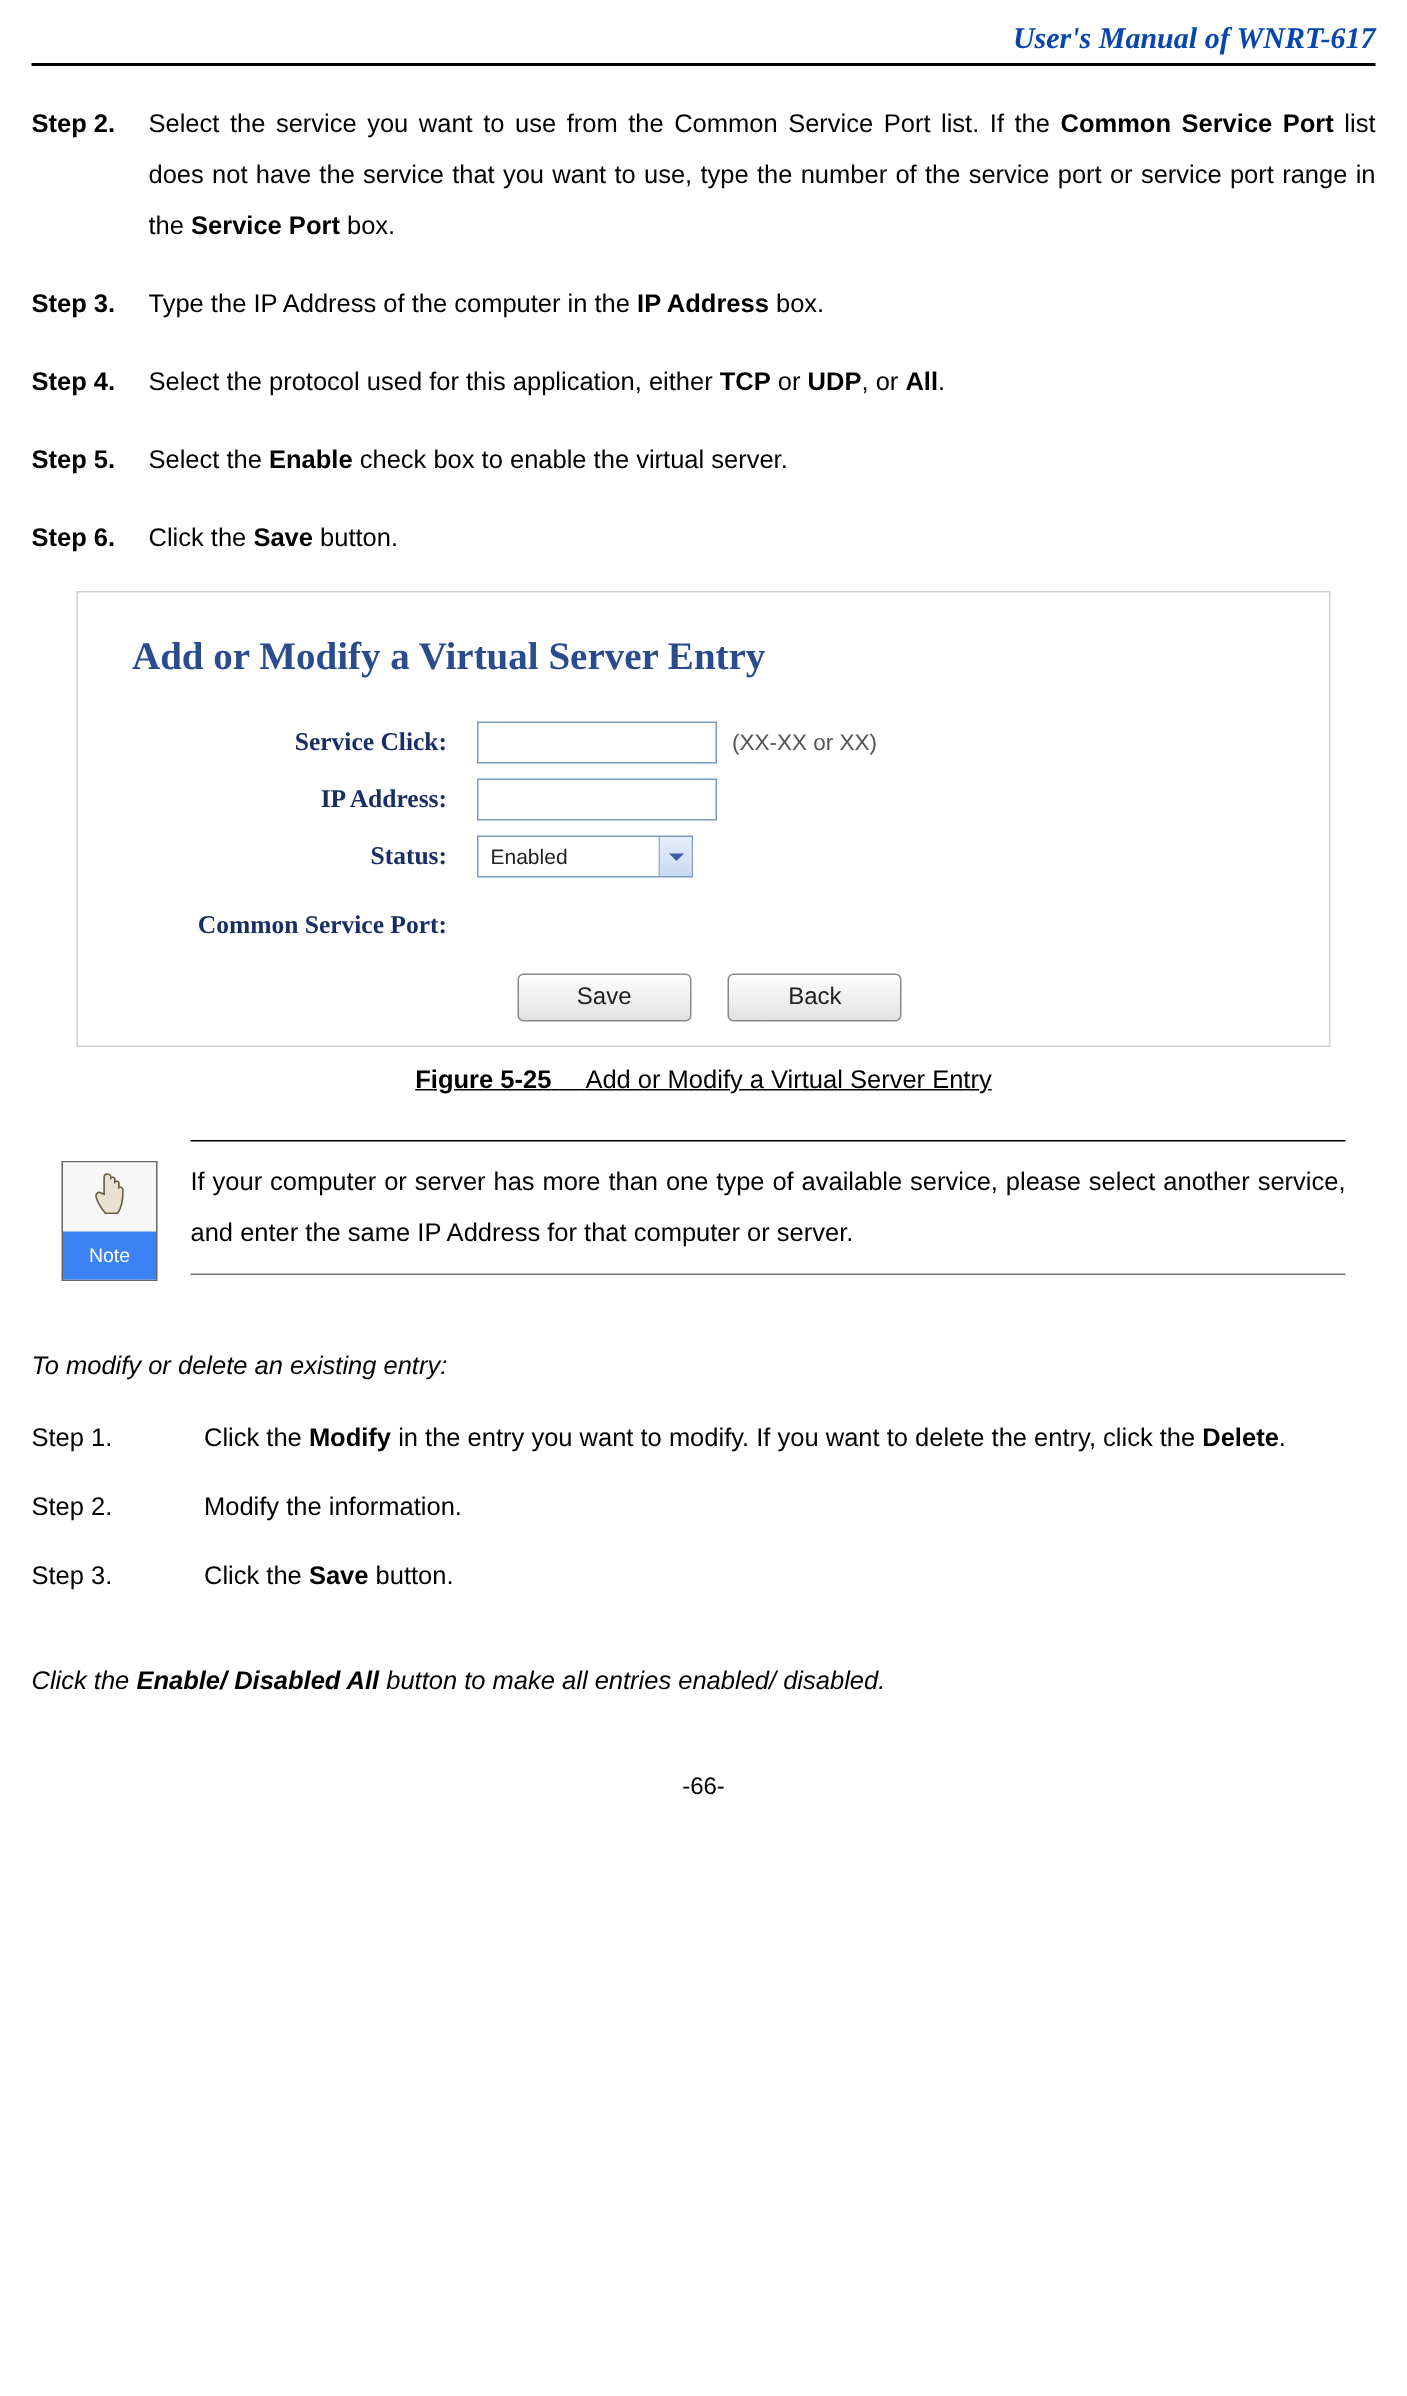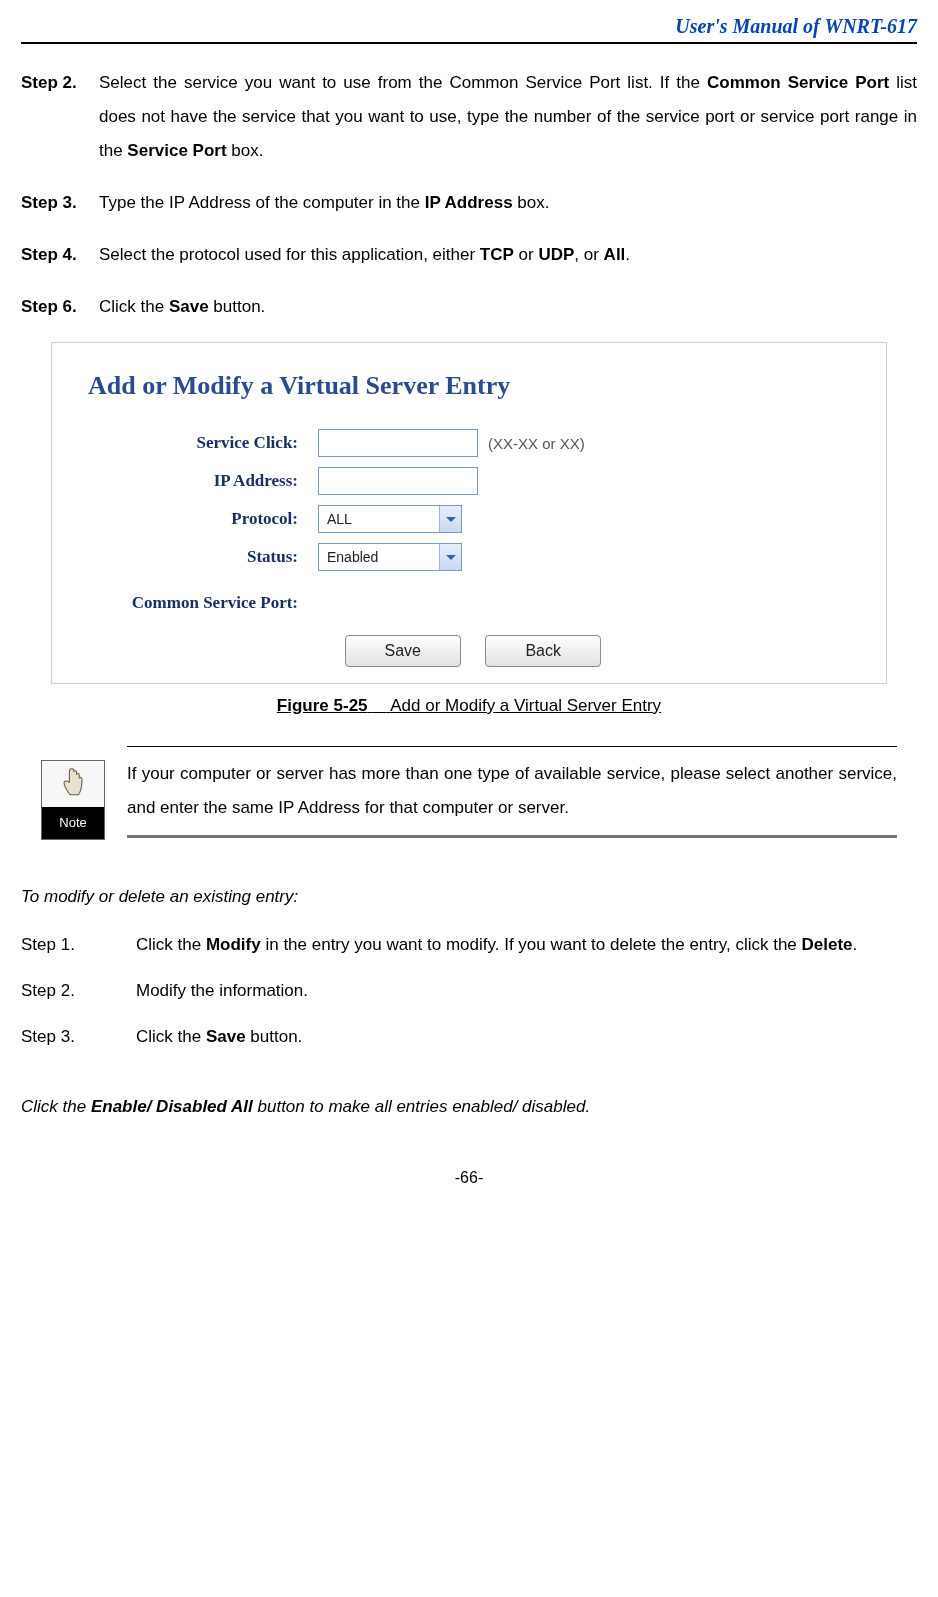--- a/index.html
+++ b/index.html
@@ -155,34 +155,34 @@
     align-items: stretch;
   }
   .note-icon-top {
     flex: 1;
     display:flex;
     align-items:center;
     justify-content:center;
     background: #f7f7f7;
   }
   .note-icon-label {
-    background: #000000;
+    background: #3b82f6;
     color: #fff;
     font-size: 13px;
     text-align: center;
     padding: 3px 0;
   }
   .hand {
     width: 30px;
     height: 36px;
   }
   .note-text {
     flex: 1;
     border-top: 1px solid #000;
-    border-bottom: 3px solid #737373;
+    border-bottom: 1px solid #737373;
     padding: 10px 0;
   }
   .para {
     font-size: 17px;
     line-height: 2.0;
     margin-bottom: 14px;
     text-align: justify;
     font-style: italic;
   }
   .mod-step {
@@ -214,48 +214,43 @@
     </div>
     <div class="step">
       <div class="step-label">Step 3.</div>
       <div class="step-body"><span>Type the IP Address of the computer in the </span><span class="b">IP Address</span><span> box.</span></div>
     </div>
     <div class="step">
       <div class="step-label">Step 4.</div>
       <div class="step-body"><span>Select the protocol used for this application, either </span><span class="b">TCP</span><span> or </span><span class="b">UDP</span><span>, or </span><span class="b">All</span><span>.</span></div>
     </div>
     <div class="step">
+      <div class="step-label">Step 5.</div>
+      <div class="step-body"><span>Select the </span><span class="b">Enable</span><span> check box to enable the virtual server.</span></div>
+    </div>
+    <div class="step">
       <div class="step-label">Step 6.</div>
       <div class="step-body"><span>Click the </span><span class="b">Save</span><span> button.</span></div>
     </div>
   </div>
 
   <div class="figure-box">
     <div class="figure-title">Add or Modify a Virtual Server Entry</div>
 
     <div class="form-row">
       <div class="form-label">Service Click:</div>
       <input class="field-text" value="" style="">
       <span class="hint">(XX-XX or XX)</span>
     </div>
 
     <div class="form-row">
       <div class="form-label">IP Address:</div>
       <input class="field-text" value="" style="">
     </div>
 
-    <div class="form-row">
-      <div class="form-label">Protocol:</div>
-      <div class="select-wrap">
-        <span class="select-value">ALL</span>
-        <span class="select-btn">
-            <span class="chev-down"></span>
-          </span>
-      </div>
-    </div>
 
     <div class="form-row">
       <div class="form-label">Status:</div>
       <div class="select-wrap">
         <span class="select-value">Enabled</span>
         <span class="select-btn">
             <span class="chev-down"></span>
           </span>
       </div>
     </div>

